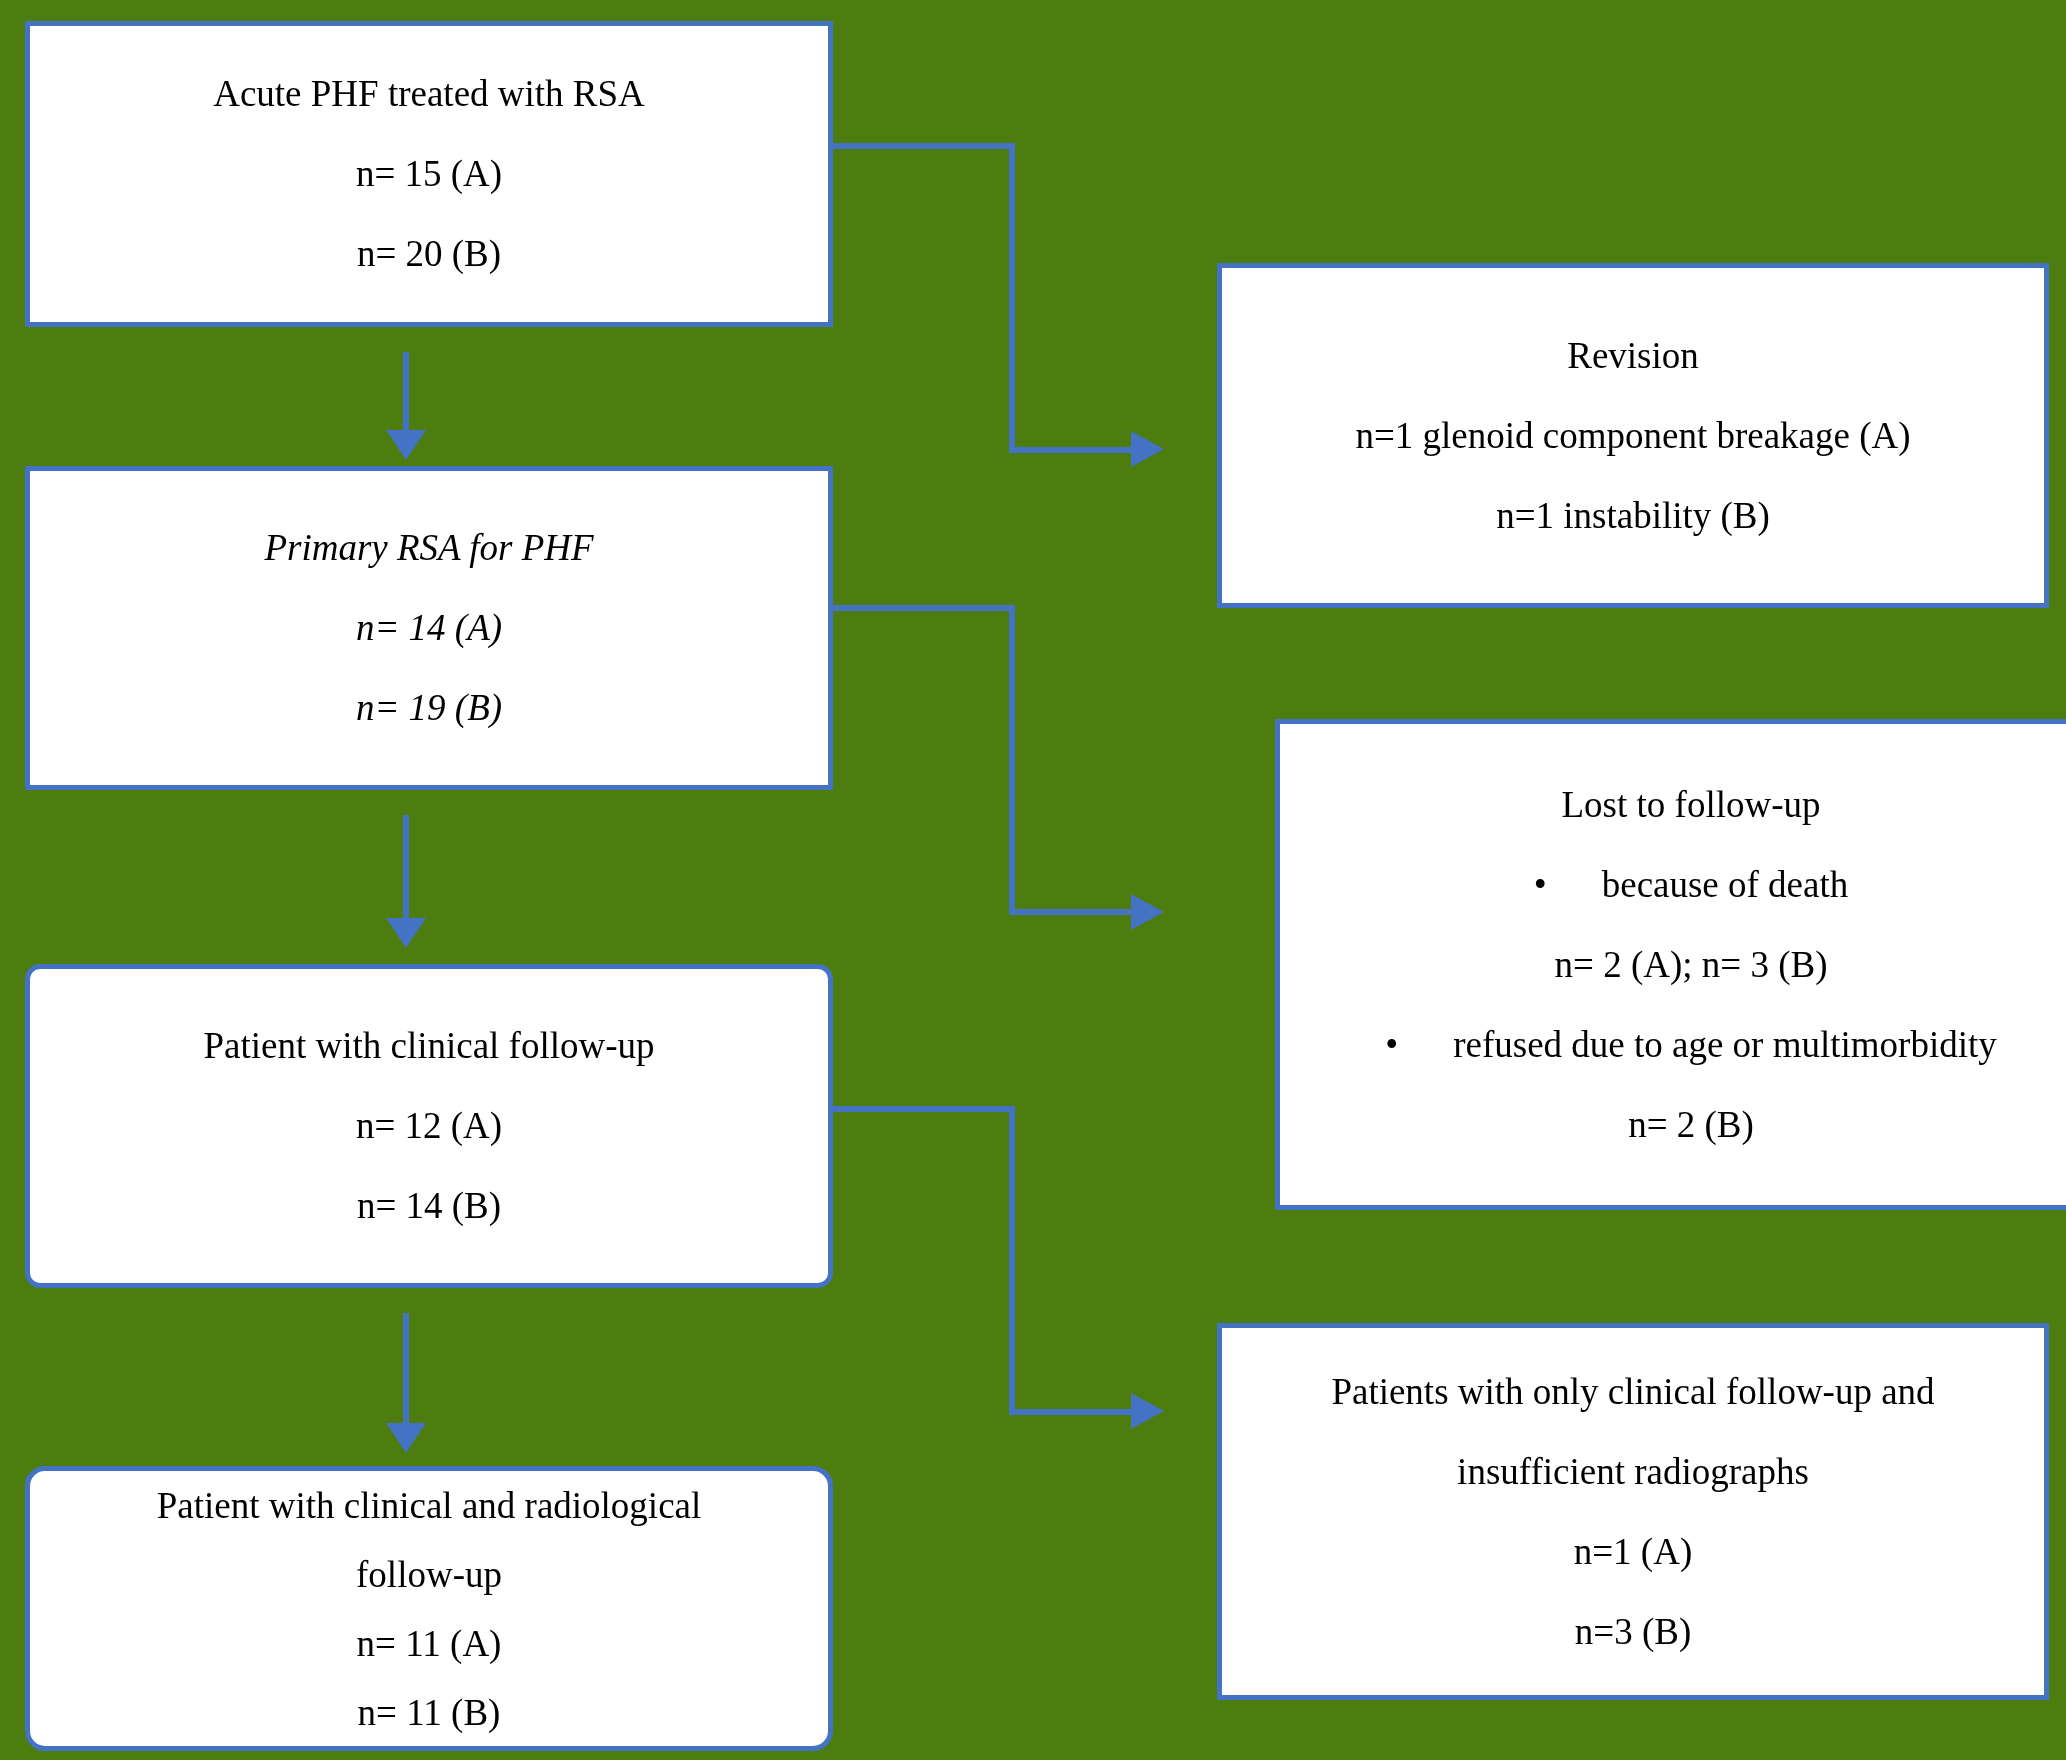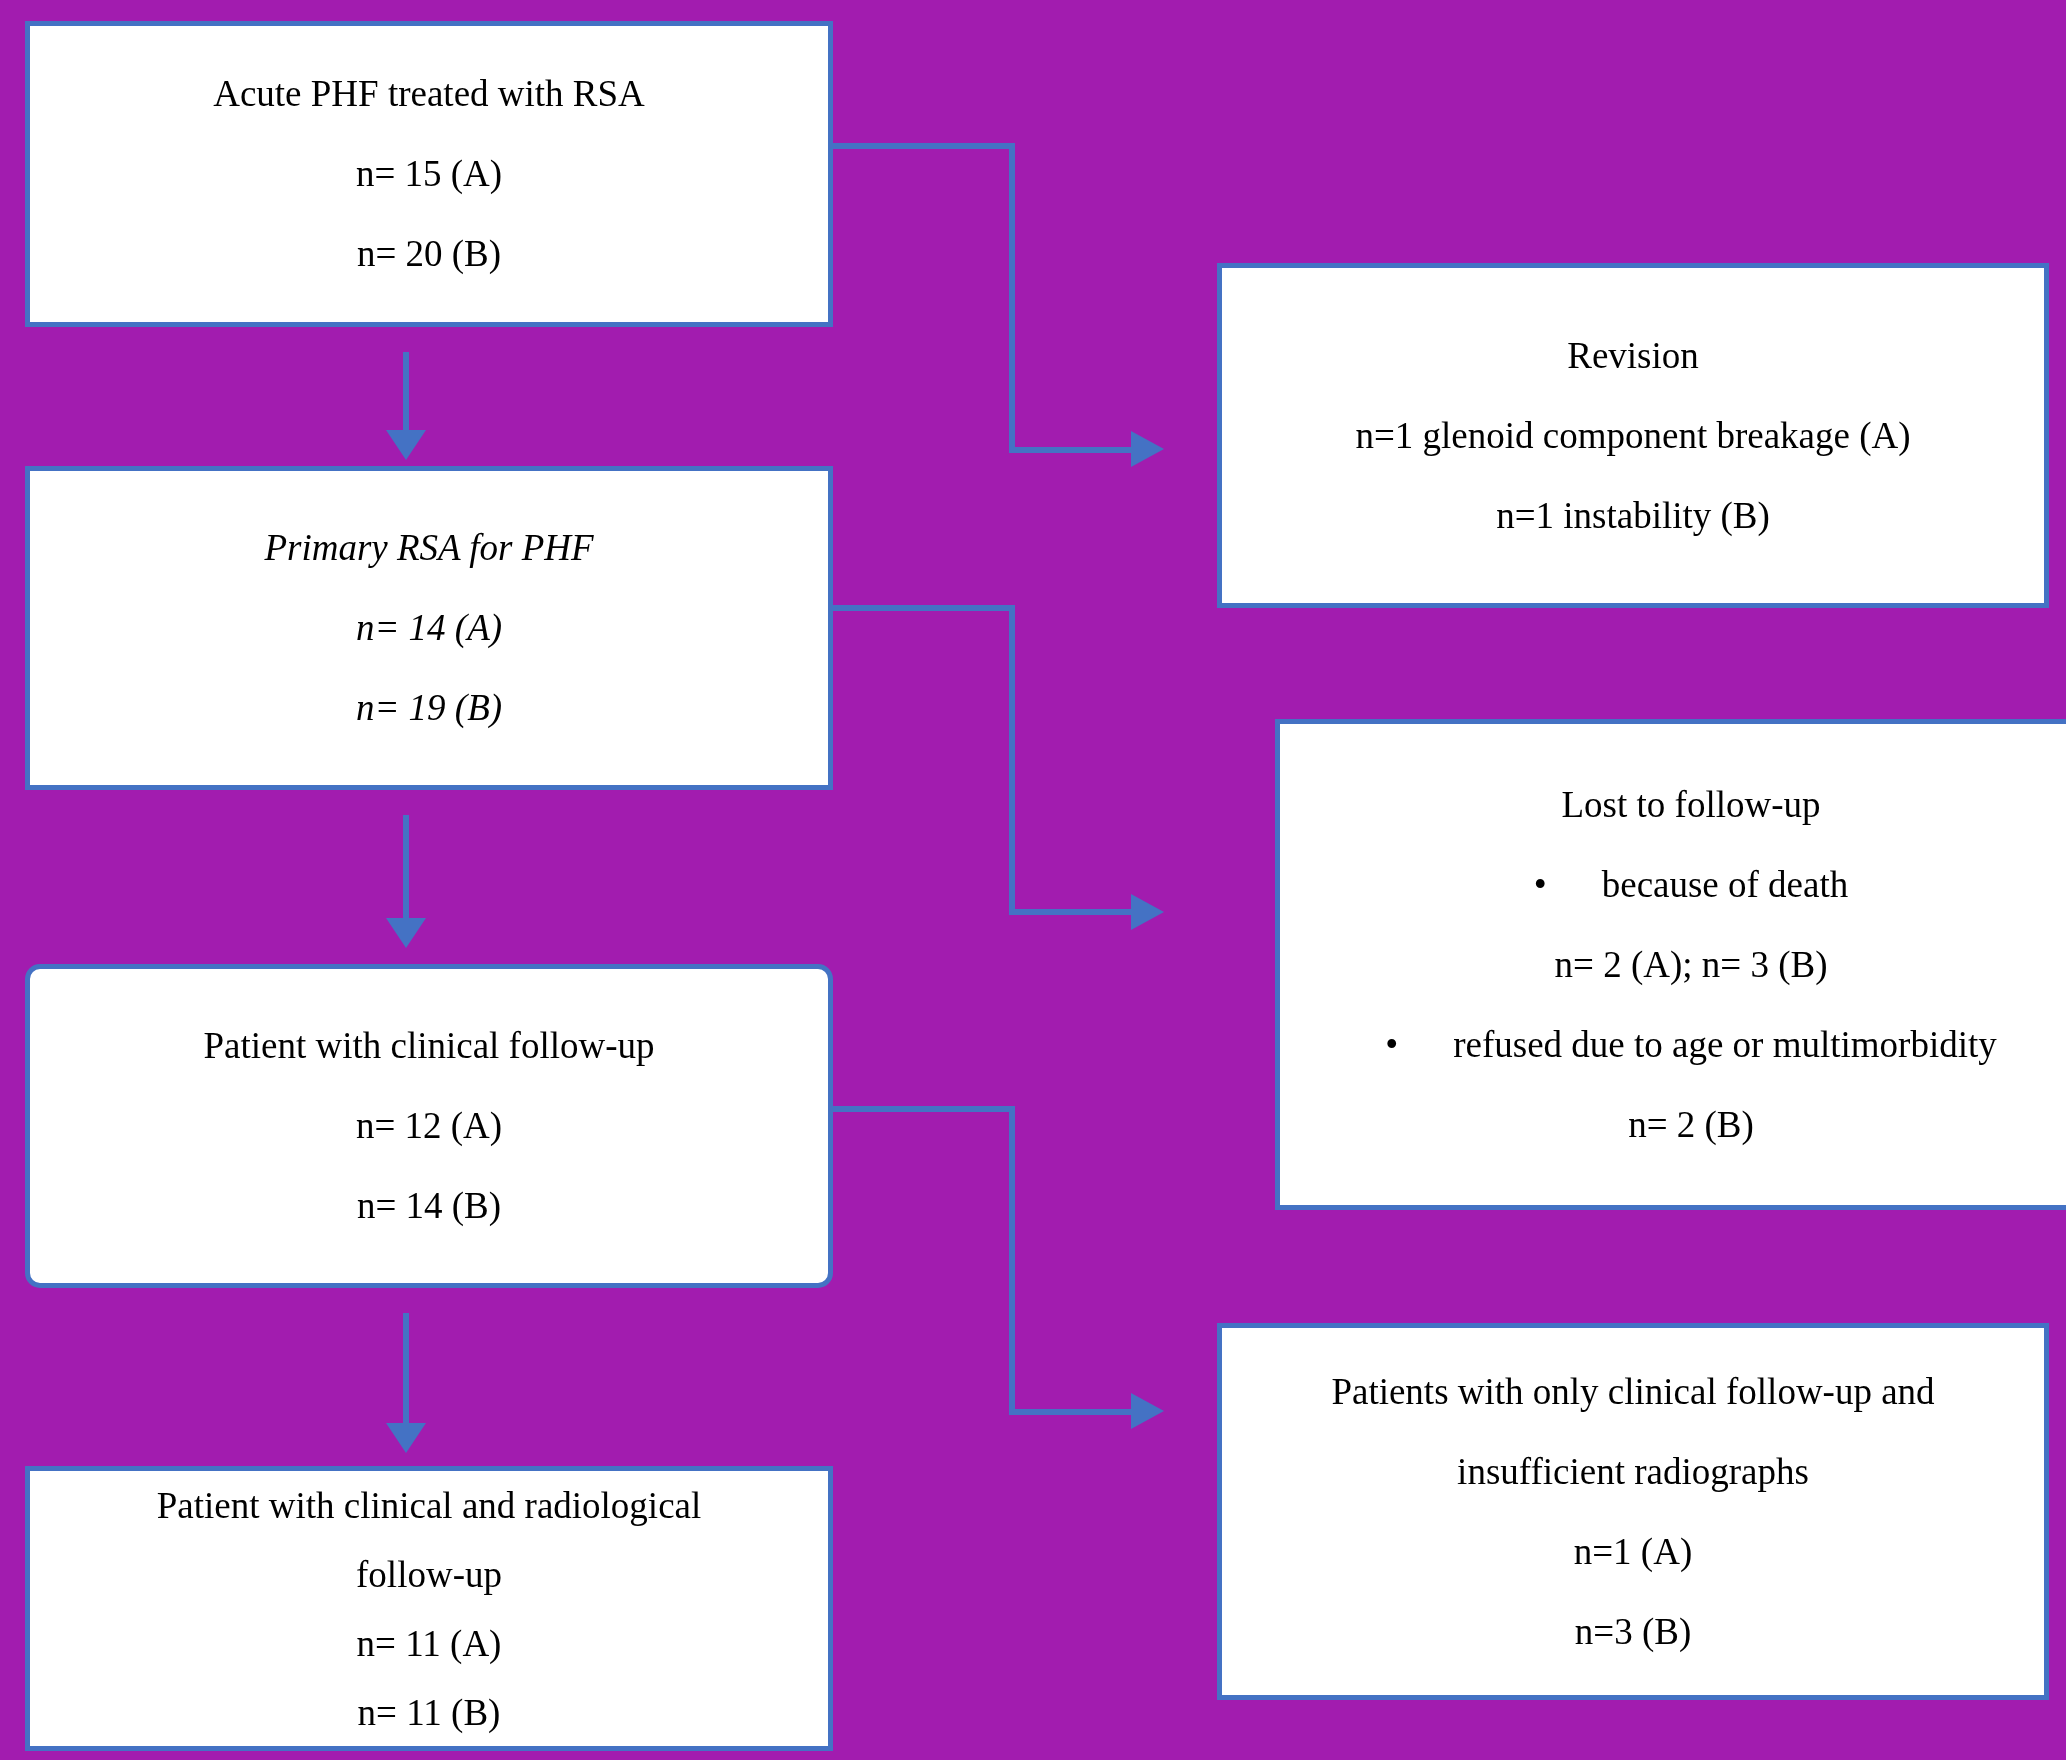--- a/index.html
+++ b/index.html
@@ -4,21 +4,21 @@
 <style>
   html, body {
     margin: 0;
     padding: 0;
     background: #ffffff;
   }
   #canvas {
     position: relative;
     width: 2066px;
     height: 1761px;
-    background: #a21caf;
+    background: #4d7c0f;
     font-family: "Liberation Serif", "DejaVu Serif", serif;
     color: #000000;
     overflow: hidden;
   }
   .box {
     position: absolute;
     box-sizing: border-box;
     border: 5.7px solid #4472C4;
     background: #ffffff;
     display: flex;
@@ -72,21 +72,21 @@
     <div class="bline">n= 14 (A)</div>
     <div class="bline">n= 19 (B)</div>
   </div>
 
   <div class="box" style="left:25px; top:964px; width:808px; height:324px;border-radius:15px;">
     <div class="bline">Patient with clinical follow-up</div>
     <div class="bline">n= 12 (A)</div>
     <div class="bline">n= 14 (B)</div>
   </div>
 
-  <div class="box tight" style="left:25px; top:1466px; width:808px; height:285px;">
+  <div class="box tight" style="left:25px; top:1466px; width:808px; height:285px;border-radius:20px;">
     <div class="bline">Patient with clinical and radiological</div>
     <div class="bline">follow-up</div>
     <div class="bline">n= 11 (A)</div>
     <div class="bline">n= 11 (B)</div>
   </div>
 
   <div class="box" style="left:1217px; top:263px; width:832px; height:345px;text-align:right;">
     <div class="bline">Revision</div>
     <div class="bline">n=1 glenoid component breakage (A)</div>
     <div class="bline">n=1 instability (B)</div>

